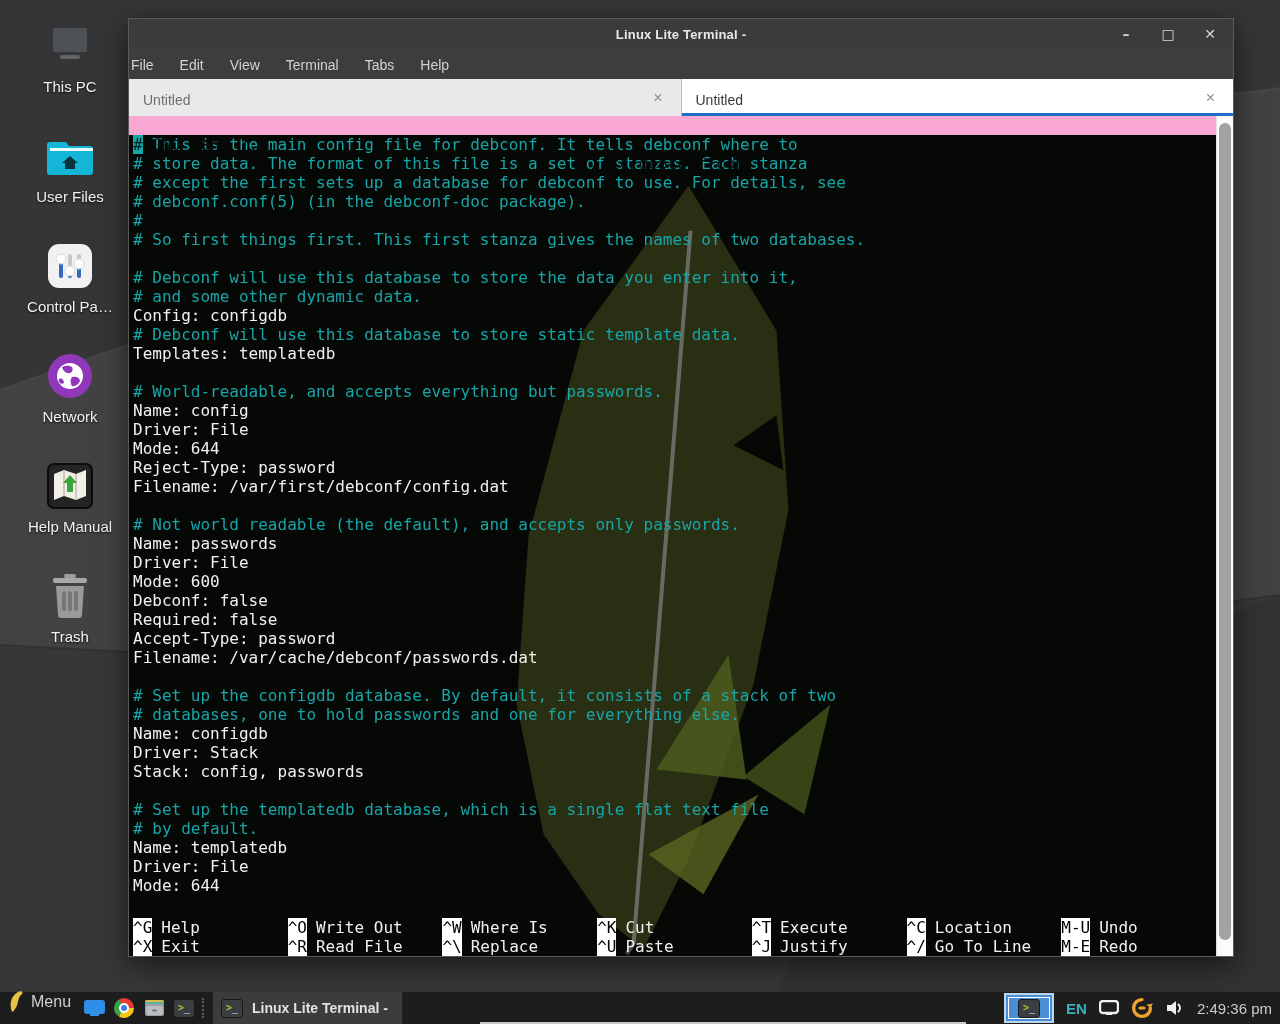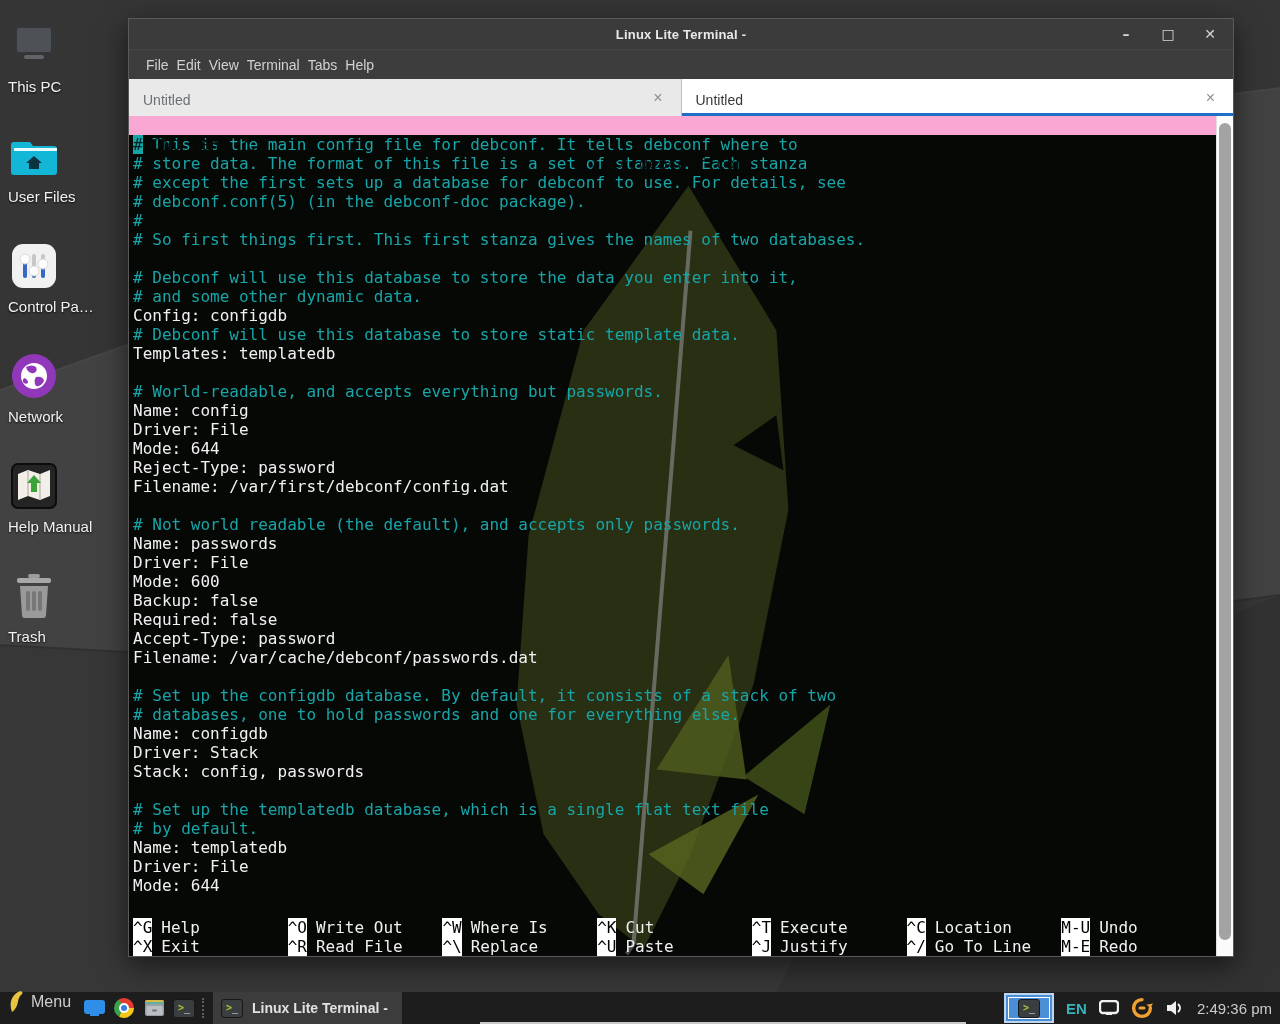--- a/index.html
+++ b/index.html
@@ -4,38 +4,38 @@
 <style>
   * { margin:0; padding:0; box-sizing:border-box; }
   html,body { width:1280px; height:1024px; overflow:hidden; background:#3c3c3c;
     font-family:"Liberation Sans", sans-serif; }
 
   
   #wallpaper { position:absolute; left:0; top:0; width:1280px; height:1024px; z-index:0; }
 
   
   .desk-icons { position:absolute; left:8px; top:20px; width:124px; z-index:1; }
-  .desk-item { width:124px; height:110px; display:flex; flex-direction:column; align-items:flex-start; cursor:default; }
+  .desk-item { width:124px; height:110px; display:flex; flex-direction:column; align-items:center; cursor:default; }
   .desk-glyph { width:52px; height:52px; display:flex; align-items:center; justify-content:center; }
   .desk-label { margin-top:6px; font-size:15px; color:#f2f2f2; text-shadow:0 1px 2px rgba(0,0,0,.85);
     white-space:nowrap; }
 
   
   #term-window { position:absolute; left:128px; top:18px; width:1106px; height:939px; z-index:2;
     border:1px solid #5a5a5a; box-shadow:0 8px 26px rgba(0,0,0,.55); display:flex; flex-direction:column;
     background:#2f2f2f; }
   #titlebar { height:30px; background:#3b3b3b; position:relative; display:flex; align-items:center; }
   #title-text { position:absolute; left:0; right:0; text-align:center; font-size:13px; font-weight:bold;
     color:#e8e8e8; letter-spacing:.2px; }
   #win-controls { position:absolute; right:14px; top:0; height:30px; display:flex; align-items:center; gap:24px;
     font-family:"DejaVu Sans", sans-serif; }
   .win-btn { color:#d6d6d6; font-size:14px; line-height:30px; width:18px; text-align:center; cursor:default; }
   .win-btn.min { font-weight:bold; }
 
-  #menubar { height:30px; background:#3d3d3d; display:flex; align-items:center; padding-left:17px; gap:8px;
+  #menubar { height:30px; background:#3d3d3d; display:flex; align-items:center; padding-left:2px; gap:26px;
     border-top:1px solid #454545; }
   .menu-item { color:#d2d2d2; font-size:14px; cursor:default; }
 
   #tabbar { height:37px; display:flex; background:#2c2c2c; }
   .tab { flex:1; display:flex; align-items:flex-end; position:relative; padding:8px 14px; }
   .tab.inactive { background:#e9e9e9; }
   .tab.active { background:#ffffff; border-left:1px solid #bdbdbd; }
   .tab.active::after { content:""; position:absolute; left:0; right:0; bottom:0; height:3px; background:#1e6fc5; }
   .tab-label { font-size:14px; }
   .tab.inactive .tab-label { color:#6b6f73; }
@@ -251,21 +251,21 @@
           <div class="tl">Name: config</div>
           <div class="tl">Driver: File</div>
           <div class="tl">Mode: 644</div>
           <div class="tl">Reject-Type: password</div>
           <div class="tl">Filename: /var/first/debconf/config.dat</div>
           <div class="tl"> </div>
           <div class="tl cm"># Not world readable (the default), and accepts only passwords.</div>
           <div class="tl">Name: passwords</div>
           <div class="tl">Driver: File</div>
           <div class="tl">Mode: 600</div>
-          <div class="tl">Backup: false</div>
+          <div class="tl">Debconf: false</div>
           <div class="tl">Required: false</div>
           <div class="tl">Accept-Type: password</div>
           <div class="tl">Filename: /var/cache/debconf/passwords.dat</div>
           <div class="tl"> </div>
           <div class="tl cm"># Set up the configdb database. By default, it consists of a stack of two</div>
           <div class="tl cm"># databases, one to hold passwords and one for everything else.</div>
           <div class="tl">Name: configdb</div>
           <div class="tl">Driver: Stack</div>
           <div class="tl">Stack: config, passwords</div>
           <div class="tl"> </div>

